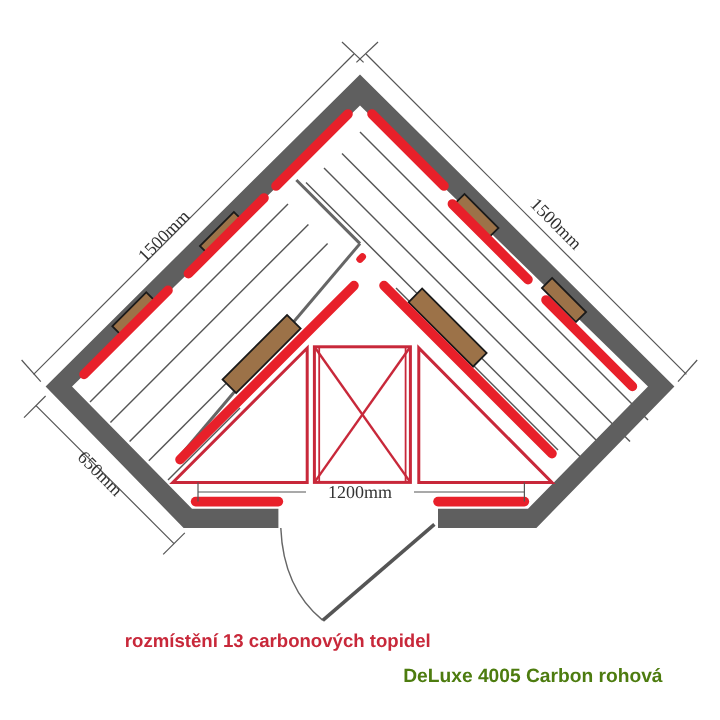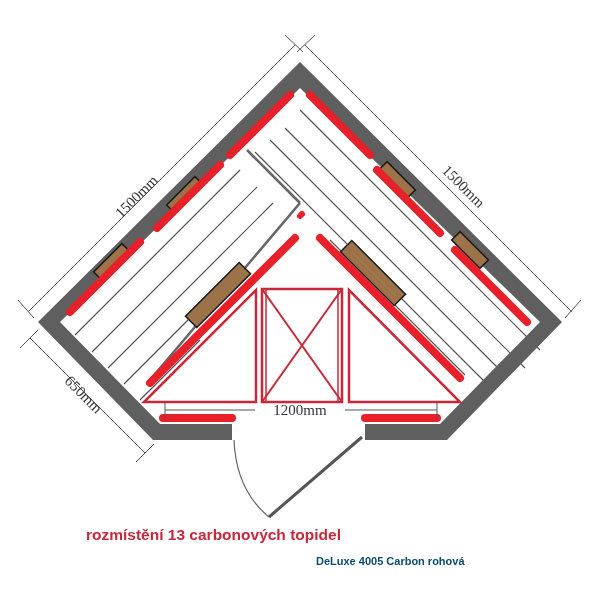--- a/index.html
+++ b/index.html
@@ -1,20 +1,20 @@
 <!DOCTYPE html>
 <html><head>
 <meta charset="utf-8">
 <style>
   html, body { margin:0; padding:0; background:#ffffff; }
   body { width:600px; height:600px; position:relative; overflow:hidden; font-family:"Liberation Sans", sans-serif; }
   svg { position:absolute; left:0; top:0; }
   .dimtext { font-family:"Liberation Serif", serif; font-size:15px; fill:#333333; }
-  .caption-red { position:absolute; left:86px; top:526px; font-size:15.5px; font-weight:bold; color:#c8283a; white-space:nowrap; }
-  .caption-black { position:absolute; left:316px; top:555px; font-size:11px; font-weight:bold; color:#0c4a6e; white-space:nowrap; }
+  .caption-red { position:absolute; left:104px; top:526px; font-size:15.5px; font-weight:bold; color:#c8283a; white-space:nowrap; }
+  .caption-black { position:absolute; left:336px; top:555px; font-size:16px; font-weight:bold; color:#4d7c0f; white-space:nowrap; }
 </style>
 </head>
 <body>
 
 <svg width="600" height="600" viewBox="0 0 600 600">
 
   <g stroke="#555" stroke-width="1.2">
 
     <line x1="75" y1="335" x2="240" y2="170"></line>
     <line x1="92" y1="352" x2="257" y2="187"></line>

